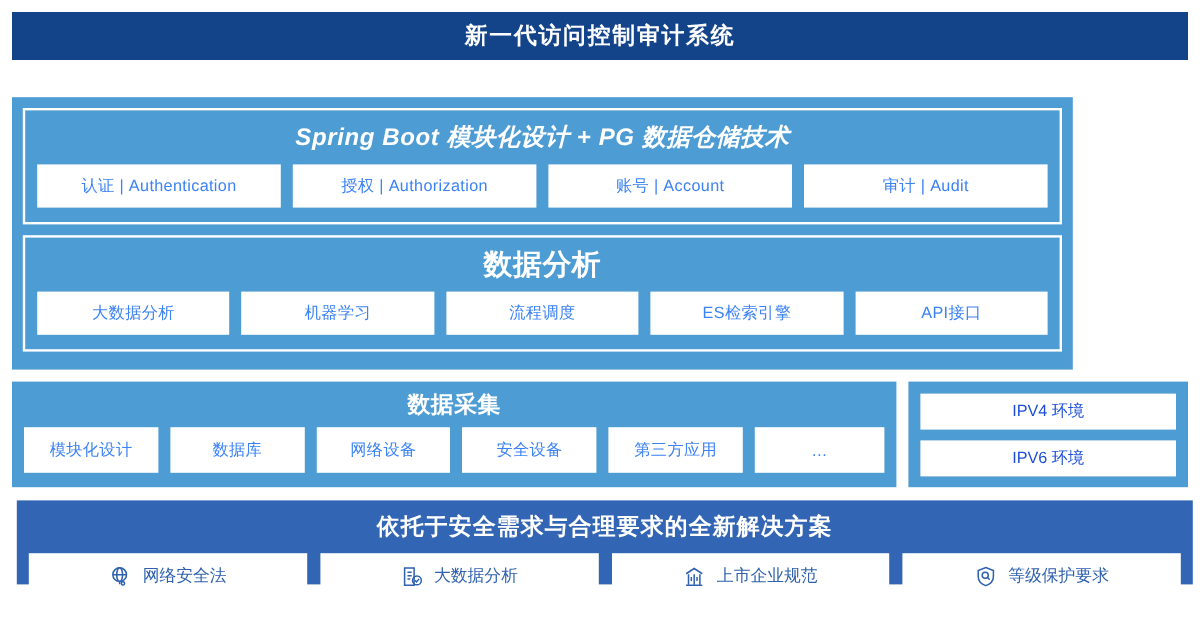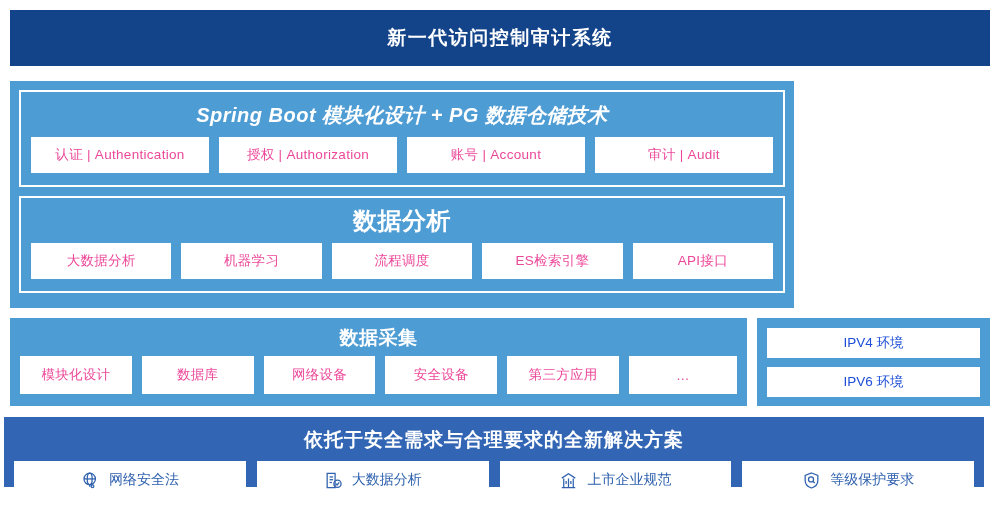--- a/index.html
+++ b/index.html
@@ -6,49 +6,49 @@
   html, body {
     width: 1000px; height: 529px;
     background: #ffffff;
     font-family: "Liberation Sans", "DejaVu Sans", sans-serif;
     overflow: hidden;
   }
   .page { position: relative; width: 1000px; height: 529px; background:#fff; }
 
   
   .header {
-    position: absolute; left: 10px; top: 10px; width: 980px; height: 56px;
+    position: absolute; left: 10px; top: 10px; width: 980px; height: 40px;
     background: #13448a;
     display: flex; align-items: center; justify-content: center;
   }
   .header-title {
     color: #ffffff; font-size: 19px; font-weight: bold; letter-spacing: 1.5px;
   }
 
   
   .panel-upper {
-    position: absolute; left: 10px; top: 81px; width: 784px; height: 227px;
+    position: absolute; left: 10px; top: 81px; width: 884px; height: 227px;
     background: #4e9cd4;
     padding: 9px;
   }
   .inner-box {
     border: 2px solid #ffffff;
     padding: 8px 10px 12px 10px;
   }
   .inner-box + .inner-box { margin-top: 9px; }
   .box-title {
     color: #ffffff; text-align: center; font-weight: bold;
     font-size: 24px; line-height: 30px; letter-spacing: .5px;
   }
   .box-title.italic { font-style: italic; font-size: 20px; }
   .card-row { display: flex; gap: 10px; margin-top: 7px; }
   .card {
     flex: 1 1 0; background: #ffffff; height: 36px;
     display: flex; align-items: center; justify-content: center;
-    color: #ec4899; font-size: 13.5px; letter-spacing: .3px;
+    color: #3b82f6; font-size: 13.5px; letter-spacing: .3px;
   }
 
   
   .collect-row {
     position: absolute; left: 10px; top: 318px; width: 980px; height: 88px;
     display: flex; gap: 10px;
   }
   .panel-collect {
     width: 737px; background: #4e9cd4; padding: 6px 10px 10px 10px;
   }
@@ -65,21 +65,21 @@
     display: flex; flex-direction: column; justify-content: center; gap: 9px;
   }
   .ipv-card {
     background: #ffffff; height: 30px;
     display: flex; align-items: center; justify-content: center;
     color: #1d4ed8; font-size: 13.5px;
   }
 
   
   .panel-bottom {
-    position: absolute; left: 4px; top: 417px; width: 980px; height: 70px;
+    position: absolute; left: 14px; top: 417px; width: 980px; height: 70px;
     background: #3266b4; padding: 7px 10px 11px 10px;
   }
   .bottom-title {
     color: #ffffff; text-align: center; font-weight: bold;
     font-size: 19px; line-height: 32px; letter-spacing: 1px;
   }
   .bottom-cards { display: flex; gap: 11px; margin-top: 5px; }
   .bottom-card {
     flex: 1 1 0; background: #ffffff; height: 38px;
     display: flex; align-items: center; justify-content: center; gap: 9px;

